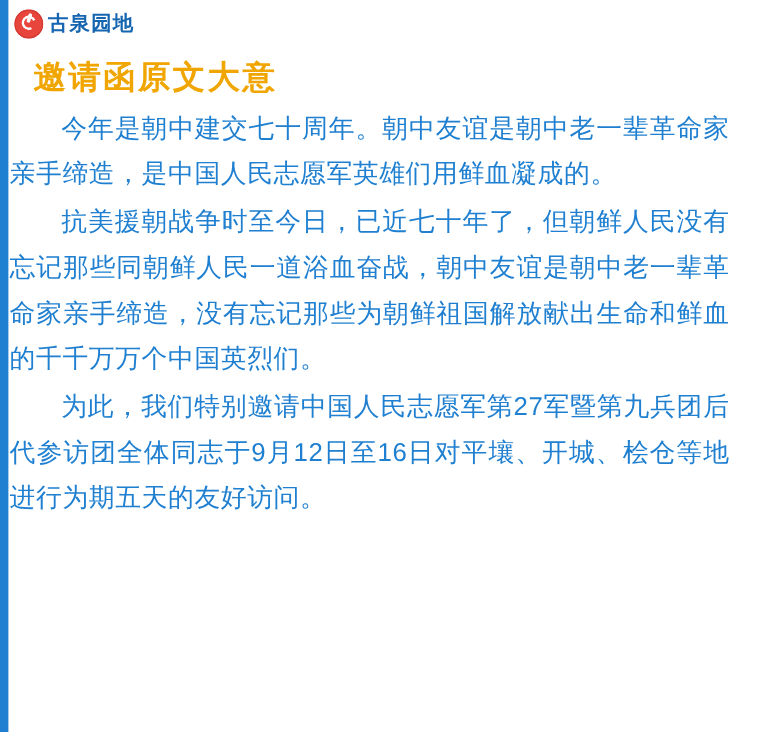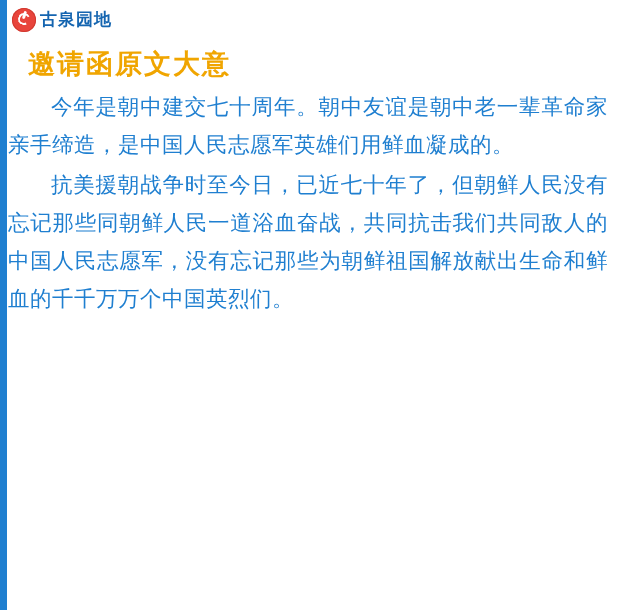--- a/index.html
+++ b/index.html
@@ -129,16 +129,17 @@
 
   <div class="logo-bar">
     <span class="logo-mark"></span>
     <span class="logo-text">古泉园地</span>
   </div>
 
   <div class="title">邀请函原文大意</div>
 
   <div class="body-text">
     <p class="para">今年是朝中建交七十周年。朝中友谊是朝中老一辈革命家亲手缔造，是中国人民志愿军英雄们用鲜血凝成的。</p>
-    <p class="para">抗美援朝战争时至今日，已近七十年了，但朝鲜人民没有忘记那些同朝鲜人民一道浴血奋战，共同抗击我们共同敌人的中国人民志愿军，没有忘记那些为朝鲜祖国解放献出生命和鲜血的千千万万个中国英烈们。</p>
+    <p class="para">抗美援朝战争时至今日，已近七十年了，但朝鲜人民没有忘记那些同朝鲜人民一道浴血奋战，朝中友谊是朝中老一辈革命家亲手缔造，没有忘记那些为朝鲜祖国解放献出生命和鲜血的千千万万个中国英烈们。</p>
+    <p class="para">为此，我们特别邀请中国人民志愿军第27军暨第九兵团后代参访团全体同志于9月12日至16日对平壤、开城、桧仓等地进行为期五天的友好访问。</p>
   </div>
 
 </div>
 
 </body></html>

